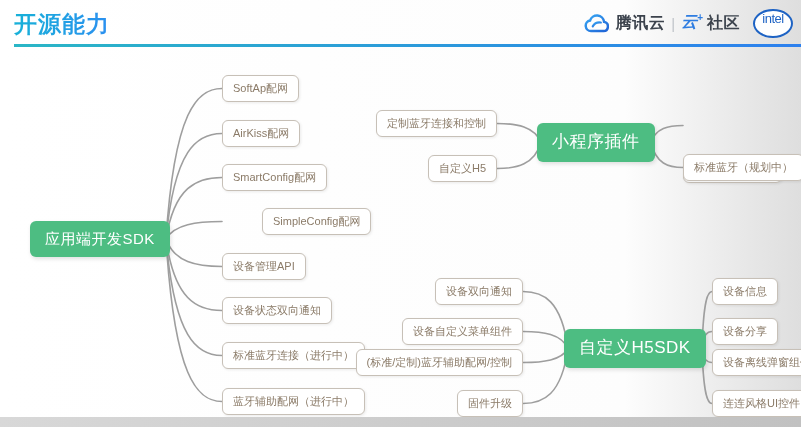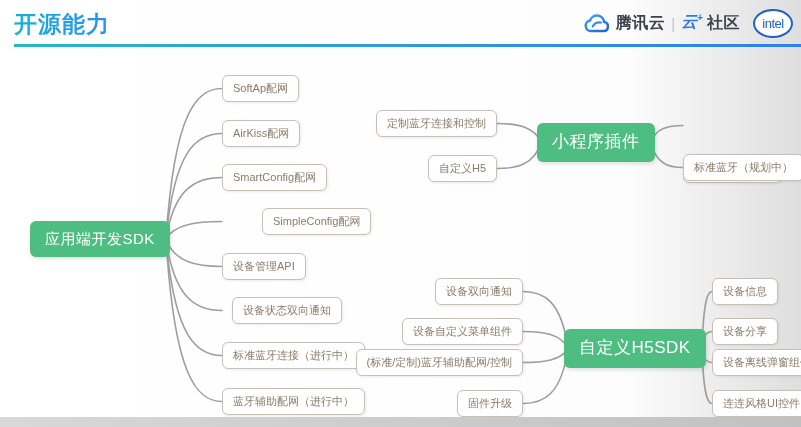--- a/index.html
+++ b/index.html
@@ -30,21 +30,21 @@
     display: flex; align-items: center; gap: 4px;
   }
   .cloud-icon { width: 25px; height: 19px; margin-right: 3px; }
   .brand-text { font-size: 16px; font-weight: 600; color: #3c434d; letter-spacing: 0.5px; }
   .brand-divider { color: #c0c4c9; font-size: 15px; font-weight: 300; margin: 0 2px; }
   .yun-plus { color: #2f7de1; font-size: 16px; font-weight: 700; font-style: italic; }
   .yun-plus sup { font-size: 10px; font-style: normal; }
   .intel-logo {
     margin-left: 9px; width: 40px; height: 29px;
     border: 2px solid #1e63c4; border-radius: 50%;
-    display: inline-flex; align-items: center; justify-content: center;
+    display: inline-flex; align-items: flex-start; justify-content: center;
     color: #1e63c4; font-size: 13px; font-weight: 500; letter-spacing: -0.5px;
     background: #fff;
   }
   
   #connectors { position: absolute; left: 0; top: 0; width: 801px; height: 427px; z-index: 1; }
   .node {
     position: absolute; z-index: 2; white-space: nowrap;
     border-radius: 6px; line-height: 1.35;
   }
   .node.child {
@@ -114,21 +114,21 @@
       <path d="M 702 348.5 C 703.5 360.4, 707.5 362.5, 712 362.5" fill="none" stroke="#9e9e9e" stroke-width="1.6" stroke-linecap="round"></path>
       <path d="M 702 348.5 C 703.5 395.25, 707.5 403.5, 712 403.5" fill="none" stroke="#9e9e9e" stroke-width="1.6" stroke-linecap="round"></path>
     </svg>
 
   <div class="node root" id="root-c0" style="left:30px; top:221px; font-size:15px;">应用端开发SDK</div>
   <div class="node child" style="left:222px; top:75px;">SoftAp配网</div>
   <div class="node child" style="left:222px; top:120px;">AirKiss配网</div>
   <div class="node child" style="left:222px; top:164px;">SmartConfig配网</div>
   <div class="node child" style="left:222px; top:208px;margin-left:40px;">SimpleConfig配网</div>
   <div class="node child" style="left:222px; top:253px;">设备管理API</div>
-  <div class="node child" style="left:232px; top:297px;">设备状态双向通知</div>
+  <div class="node child" style="left:222px; top:297px;">设备状态双向通知</div>
   <div class="node child" style="left:222px; top:342px;">标准蓝牙连接（进行中）</div>
   <div class="node child" style="left:222px; top:388px;">蓝牙辅助配网（进行中）</div>
 
   <div class="node root" id="root-c1" style="left:537px; top:123px; font-size:17px;">小程序插件</div>
   <div class="node child" style="right:304px; top:110px;">定制蓝牙连接和控制</div>
   <div class="node child" style="right:304px; top:155px;">自定义H5</div>
   <div class="node child" style="left:683px; top:108px;margin-top:48px;">配网（规划中）</div>
   <div class="node child" style="left:683px; top:154px;">标准蓝牙（规划中）</div>
 
   <div class="node root" id="root-c2" style="left:564px; top:329px; font-size:17px;">自定义H5SDK</div>

